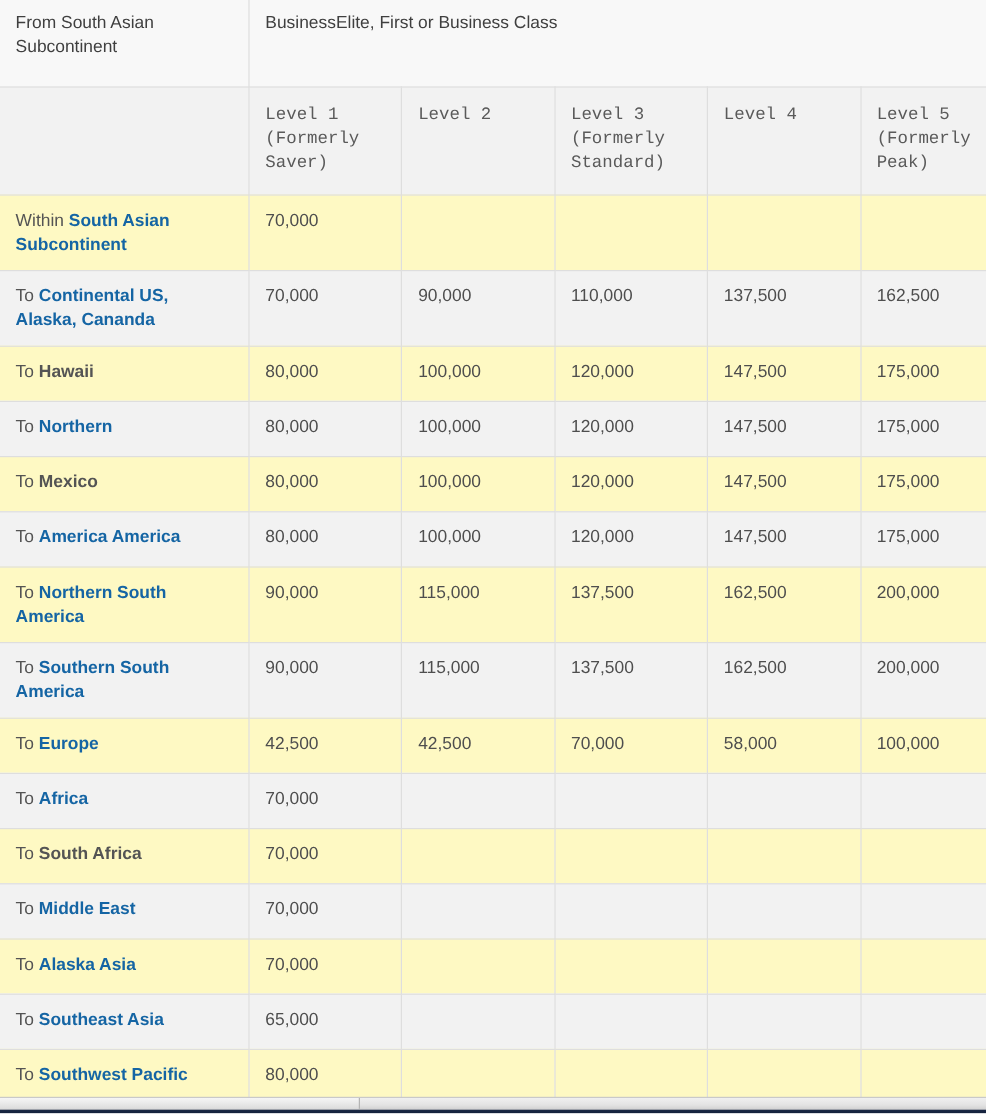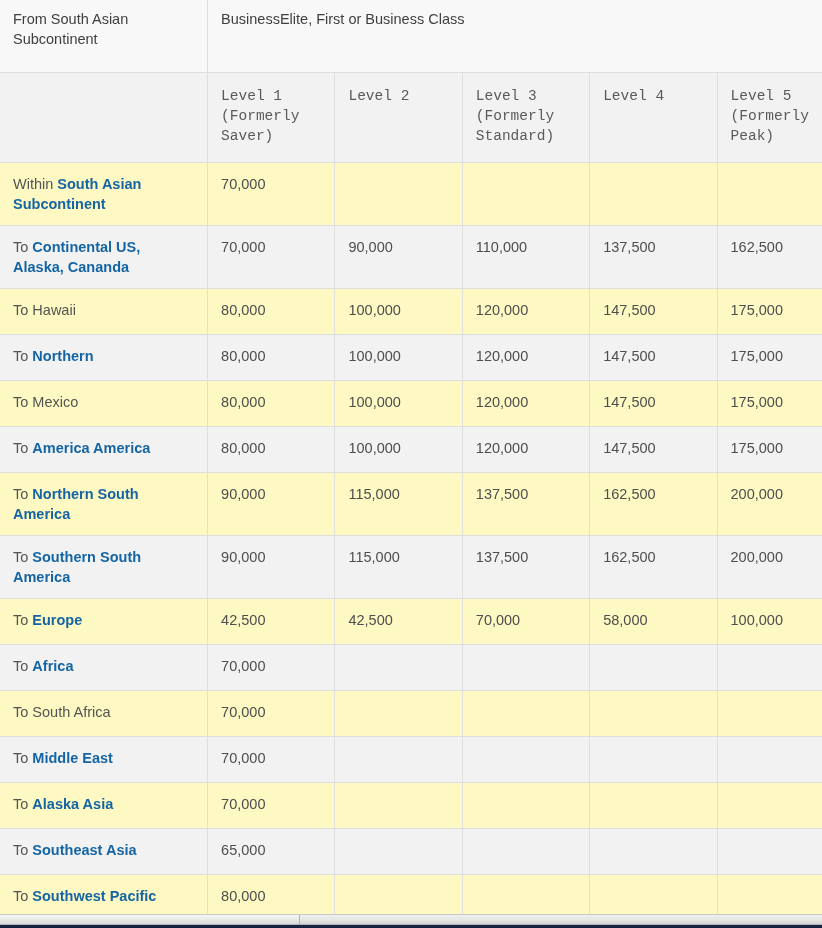--- a/index.html
+++ b/index.html
@@ -80,21 +80,21 @@
 
   td.region-cell { color: #545454; }
   td.value-cell  { color: #595959; white-space: nowrap; }
 
   a.region-link,
   span.region-link {
     color: #1565a4;
     text-decoration: none;
     font-weight: 600;
   }
-  span.region-plain { color: #545454; }
+  span.region-plain { color: #545454; font-weight: bold; }
   span.region-prefix { color: #545454; }
 
   
   tr.r-1line td { height: 46px; }
   tr.r-2line td { height: 56px; }
 
   
   #hscroll-strip {
     position: absolute;
     left: 0;

